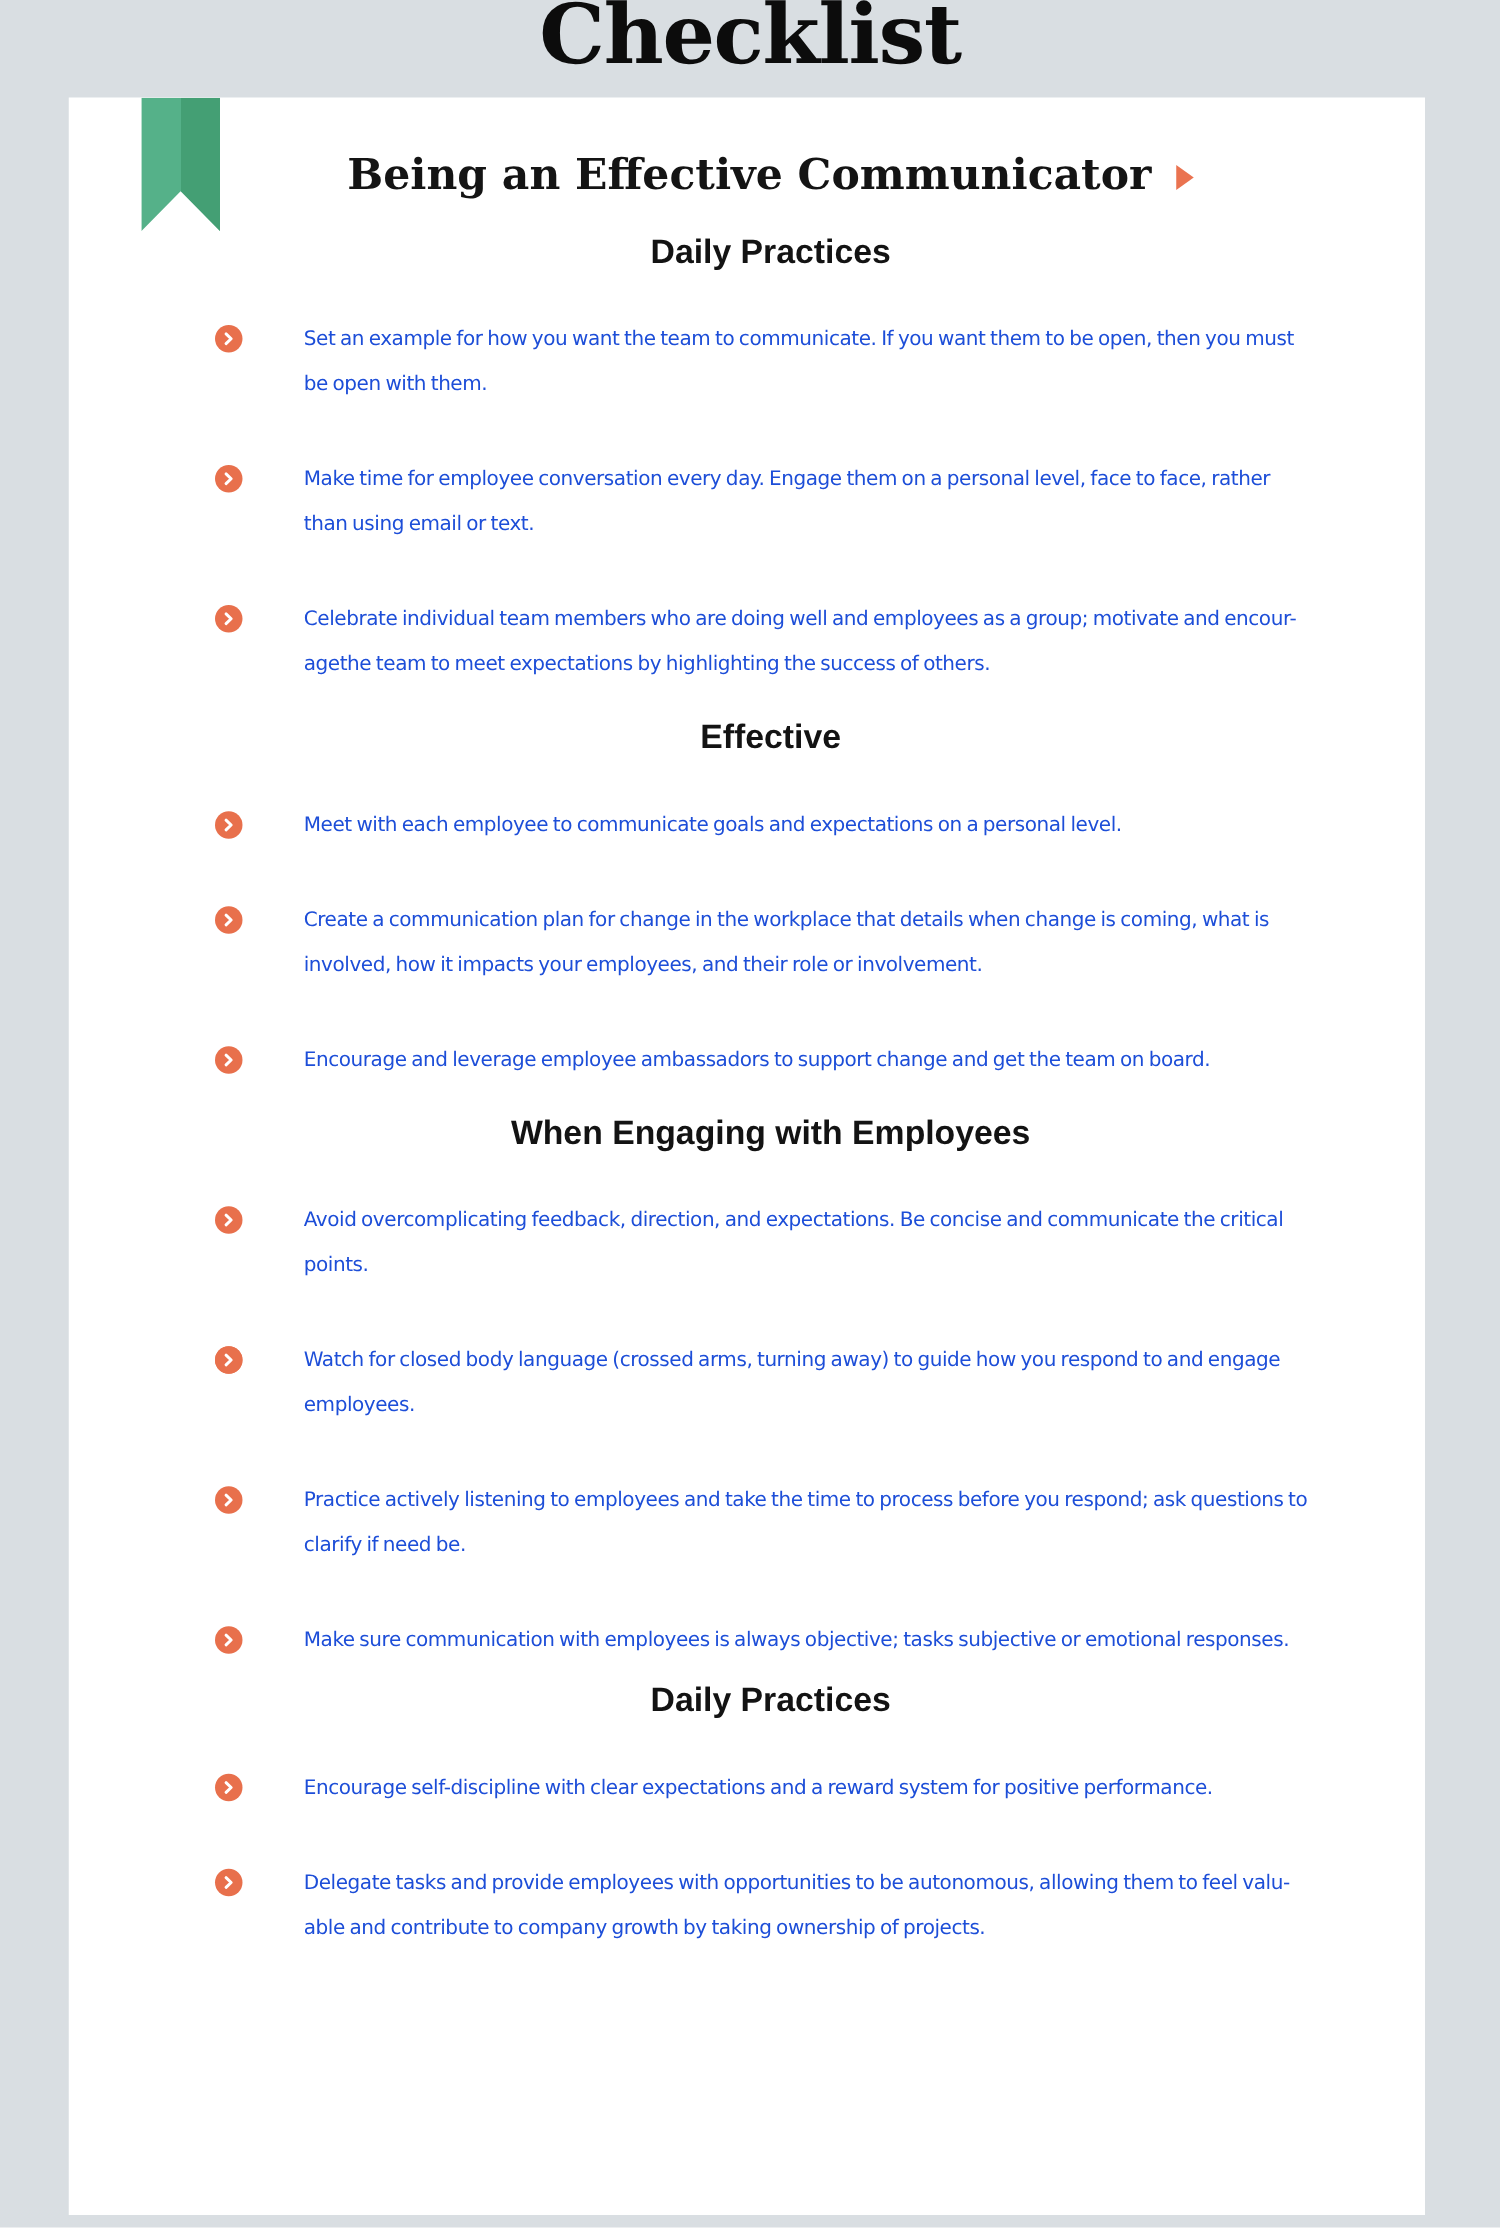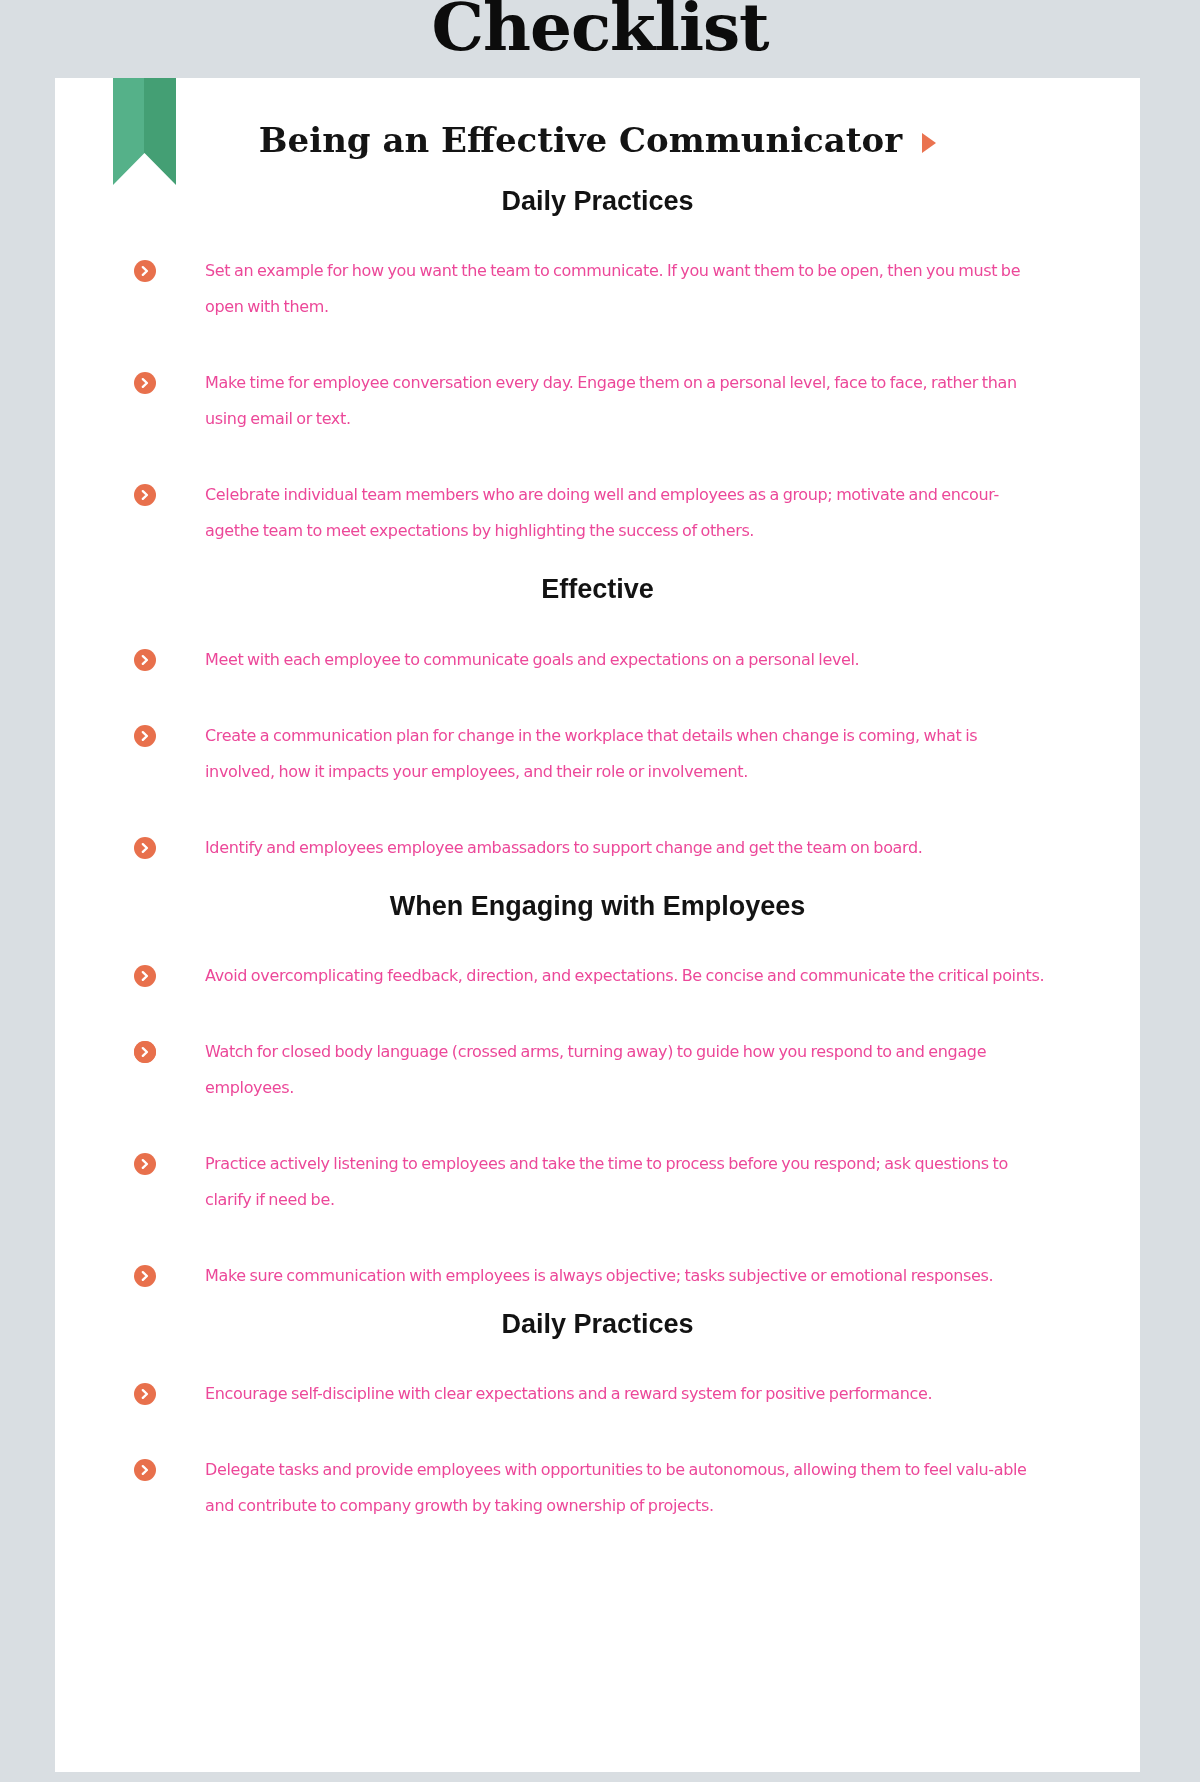--- a/index.html
+++ b/index.html
@@ -30,21 +30,21 @@
 
   
   .ribbon {
     position:absolute; left:58px; top:0;
     width:63px; height:107px;
     background:linear-gradient(90deg, #55b189 0 50%, #449f74 50% 100%);
     -webkit-clip-path:polygon(0 0,100% 0,100% 100%,50% 70%,0 100%);
     clip-path:polygon(0 0,100% 0,100% 100%,50% 70%,0 100%);
   }
 
-  .content { padding:0 90px 0 150px; }
+  .content { padding:0 90px 0 150px;margin-left:38px; }
 
   
   .section-title {
     font-family:"DejaVu Serif", serif;
     font-weight:700; font-size:34px; line-height:1.2;
     color:#141414; text-align:center;
     margin:64px -90px 0 -150px;
     white-space:nowrap;
   }
   .section:first-of-type .section-title { margin-top:42px; }
@@ -62,21 +62,21 @@
     font-weight:700; font-size:27px; line-height:1.2;
     color:#131313; text-align:center;
     margin:24px -90px 0 -150px;
   }
   .group:first-of-type .group-heading { margin-top:14px; }
 
   
   .items { margin-top:36px; }
   .item {
     position:relative;
-    color:#ec4899;
+    color:#1d4ed8;
     font-size:16px; line-height:36px;
     letter-spacing:-0.35px; word-spacing:-1px;
   }
   .item + .item { margin-top:40px; }
   .bullet {
     position:absolute; left:-71px; top:7px;
     width:22px; height:22px; border-radius:50%;
     background:#e8704c;
     display:flex; align-items:center; justify-content:center;
   }
@@ -122,21 +122,21 @@
               </span><span class="item-text">Meet with each employee to communicate goals and expectations on a personal level.</span></div>
             <div class="item"><span class="bullet">
                 <svg width="12" height="12" viewBox="0 0 10 10" aria-hidden="true">
                   <path d="M3.2 1.8 L6.6 5 L3.2 8.2" fill="none" stroke="#ffffff" stroke-width="2" stroke-linecap="round" stroke-linejoin="round"></path>
                 </svg>
               </span><span class="item-text">Create a communication plan for change in the workplace that details when change is coming, what is involved, how it impacts your employees, and their role or involvement.</span></div>
             <div class="item"><span class="bullet">
                 <svg width="12" height="12" viewBox="0 0 10 10" aria-hidden="true">
                   <path d="M3.2 1.8 L6.6 5 L3.2 8.2" fill="none" stroke="#ffffff" stroke-width="2" stroke-linecap="round" stroke-linejoin="round"></path>
                 </svg>
-              </span><span class="item-text">Identify and employees employee ambassadors to support change and get the team on board.</span></div>
+              </span><span class="item-text">Encourage and leverage employee ambassadors to support change and get the team on board.</span></div>
           </div>
         </div>
         <div class="group">
           <div class="group-heading">When Engaging with Employees</div>
           <div class="items">
             <div class="item"><span class="bullet">
                 <svg width="12" height="12" viewBox="0 0 10 10" aria-hidden="true">
                   <path d="M3.2 1.8 L6.6 5 L3.2 8.2" fill="none" stroke="#ffffff" stroke-width="2" stroke-linecap="round" stroke-linejoin="round"></path>
                 </svg>
               </span><span class="item-text">Avoid overcomplicating feedback, direction, and expectations. Be concise and communicate the critical points.</span></div>

